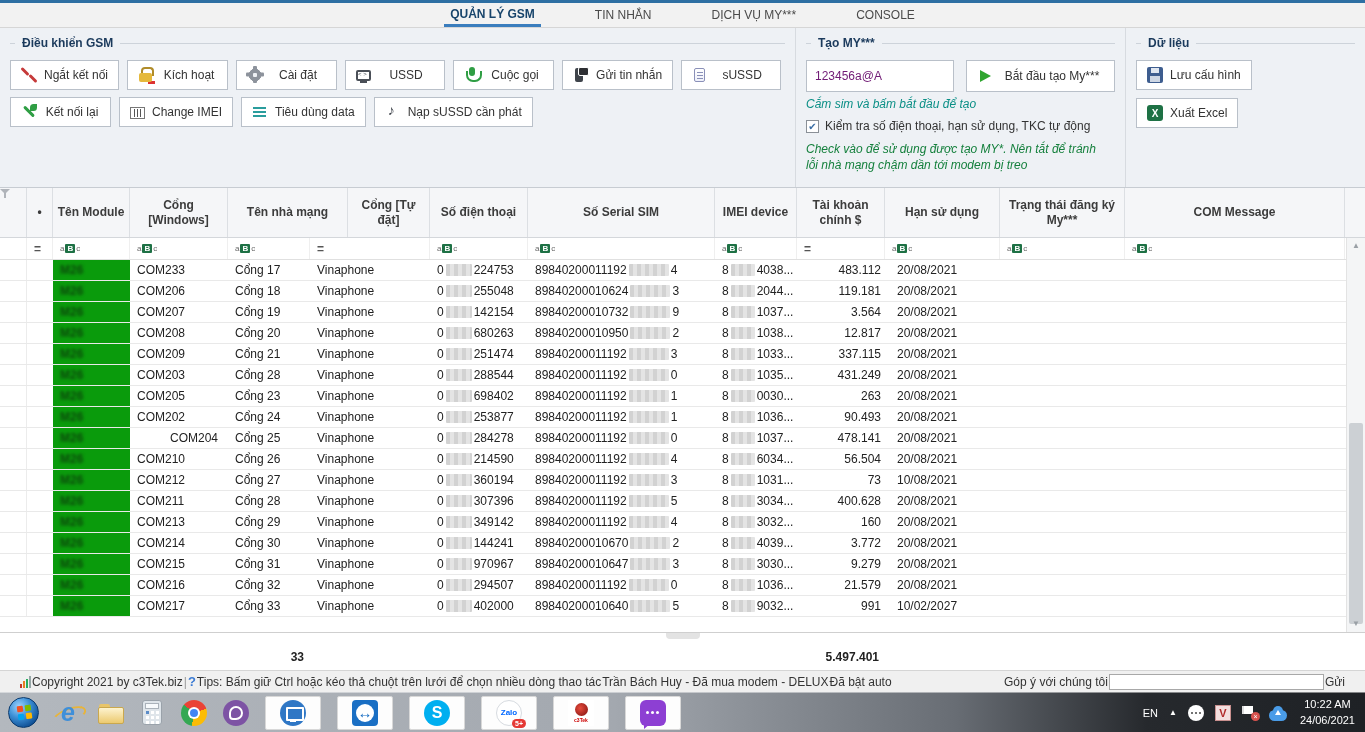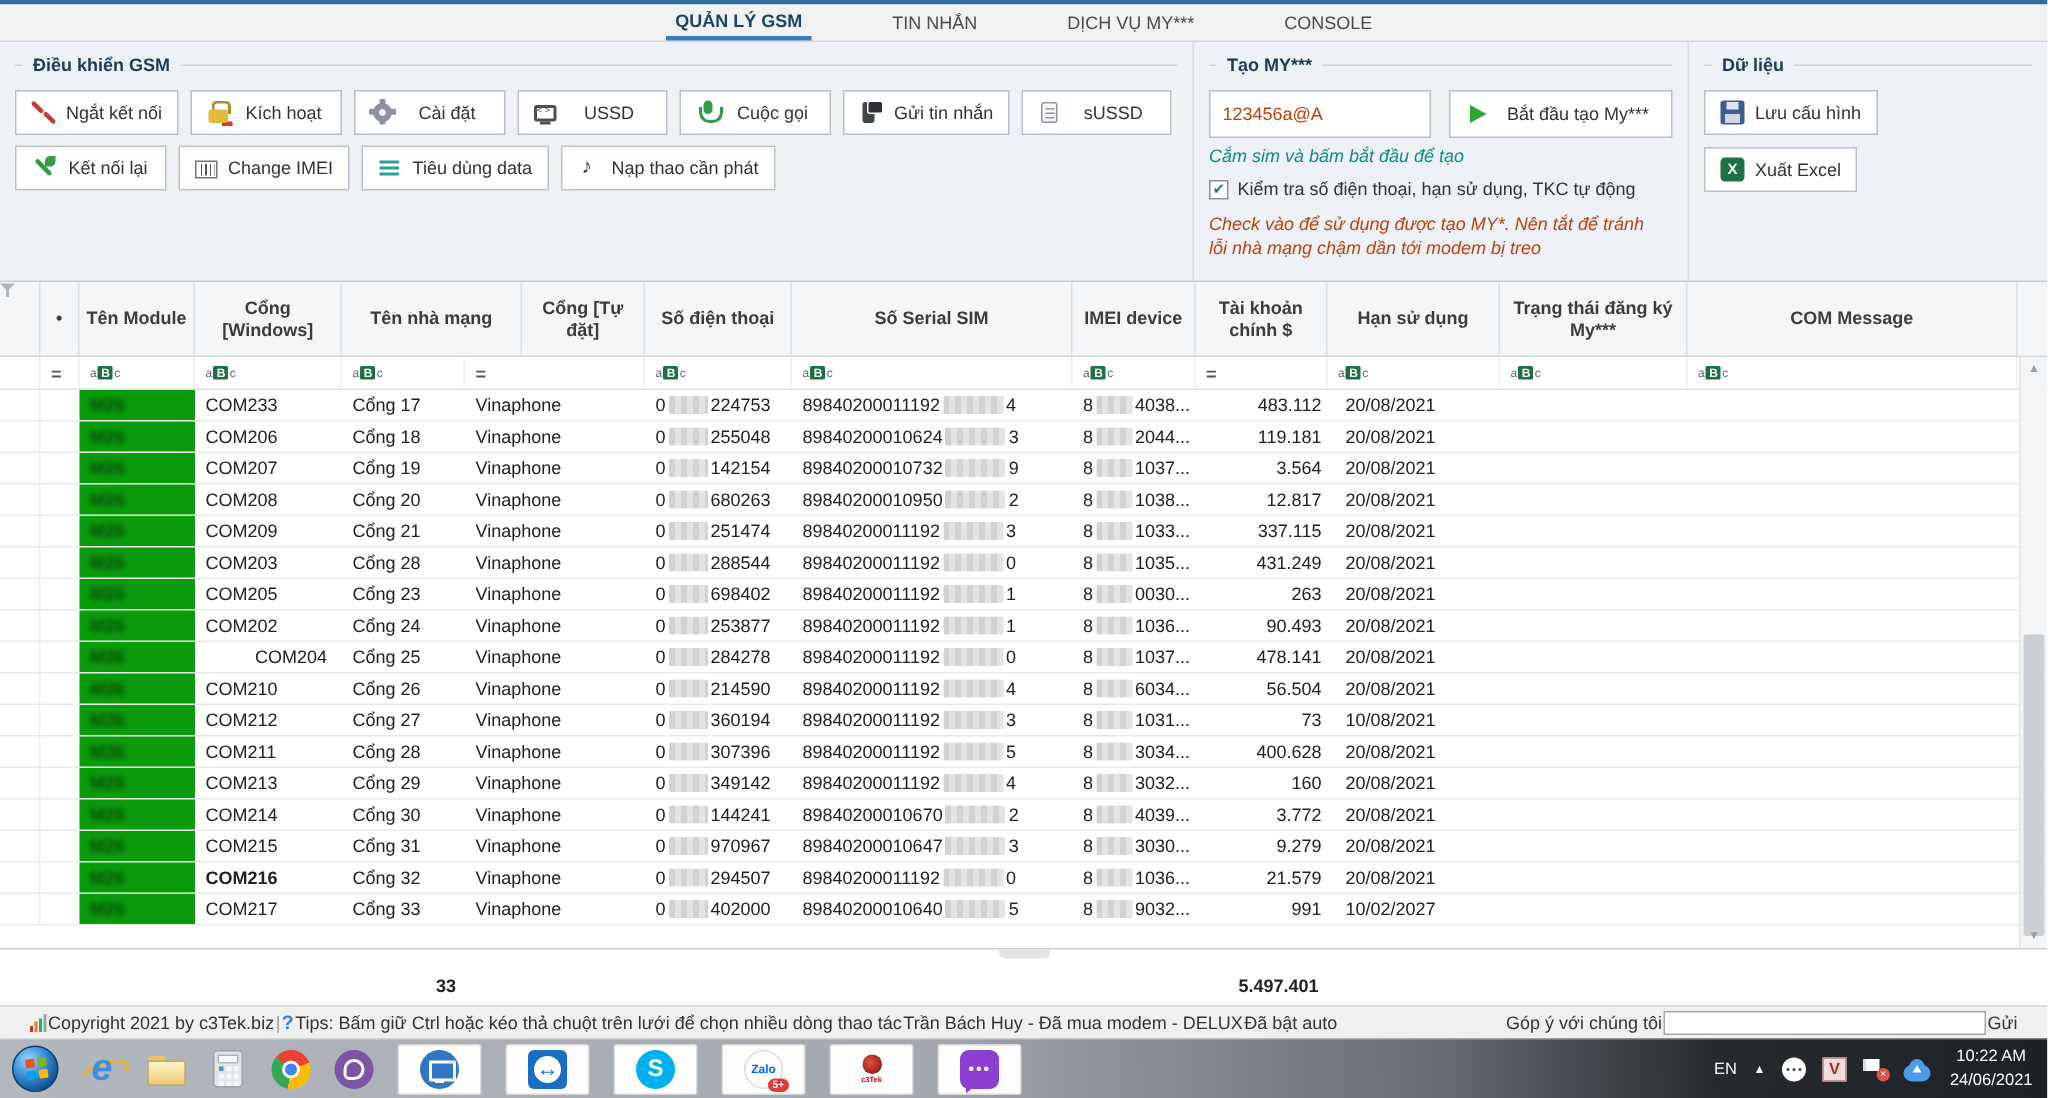--- a/index.html
+++ b/index.html
@@ -25,24 +25,24 @@
   .grp-title { font-size:12px; font-weight:bold; color:#1b3a5c; display:flex; align-items:center; gap:7px; margin:2px 0 10px; }
   .grp-title::before { content:""; width:5px; height:1px; background:#cdd3da; }
   .grp-title::after  { content:""; flex:1; height:1px; background:#cdd3da; }
   .btnrow { display:flex; gap:8px; margin-bottom:7px; flex-wrap:wrap; }
   .btn { display:inline-flex; align-items:center; gap:7px; background:#fff; border:1px solid #b9c0c9;
          padding:0 10px; height:30px; font-size:12px; color:#333; cursor:pointer;
          font-family:inherit; }
   .btn > span.lbl { flex:1; text-align:center; min-width:56px; }
   .create-row { display:flex; gap:12px; margin-bottom:4px; }
   .pwd-input { width:148px; height:32px; border:1px solid #b9c0c9; background:#fff; font-size:12px;
-               padding:0 8px; color:#c2410c; font-family:inherit; }
+               padding:0 8px; color:#701a75; font-family:inherit; }
   .start-btn { width:195px; height:32px; }
   .hint1 { font-style:italic; color:#0b8f86; font-size:12px; margin:5px 0 8px; }
-  .hint2 { font-style:italic; color:#c2410c; font-size:12px; width:305px; line-height:1.35; margin-top:8px; }
+  .hint2 { font-style:italic; color:#15803d; font-size:12px; width:305px; line-height:1.35; margin-top:8px; }
   .chk-row { display:flex; align-items:center; gap:6px; font-size:12px; color:#333; }
   .chk { width:13px; height:13px; border:1px solid #8a9097; background:#fff; display:flex;
          align-items:center; justify-content:center; font-size:10px; color:#3b6ea5; flex:none; }
 
   
   .grid { flex:1; display:flex; flex-direction:column; background:#fff; position:relative; min-height:0; }
   .cell { flex:none; height:100%; display:flex; align-items:center; overflow:hidden; white-space:nowrap; }
   .ghead { display:flex; height:50px; background:#f5f6f8; border-bottom:1px solid #d4d7db;
            font-weight:bold; color:#3c3c3c; }
   .ghead .cell { justify-content:center; text-align:center; border-right:1px solid #dcdfe3;
@@ -262,21 +262,21 @@
           <button class="btn">
             <span class="ic ic-barcode"></span>
             <span class="lbl">Change IMEI</span>
           </button>
           <button class="btn">
             <span class="ic ic-datalines"></span>
             <span class="lbl">Tiêu dùng data</span>
           </button>
           <button class="btn">
             <span class="ic ic-note"></span>
-            <span class="lbl">Nạp thao cần phát</span>
+            <span class="lbl">Nạp sUSSD cần phát</span>
           </button>
         </div>
     </div>
     <div class="tb-sec sec-create">
       <div class="grp-title">Tạo MY***</div>
       <div class="create-row">
         <input class="pwd-input" value="123456a@A" style="">
         <button class="btn start-btn">
           <span class="ic ic-play"></span>
           <span class="lbl">Bắt đầu tạo My***</span>
@@ -652,21 +652,21 @@
           <div class="cell" style="width: 115px; padding-left: 12px;">20/08/2021</div>
           <div class="cell" style="width: 125px;"></div>
           <div class="cell" style="width: 220px;"></div>
         </div>
         <div class="grow">
           <div class="cell ind" style="width: 27px;"></div>
           <div class="cell" style="width: 26px;"></div>
           <div class="cell mod-cell" style="width: 77px;">
             <span class="mod-text">M26</span>
           </div>
-          <div class="cell" style="width: 98px; font-weight: bold;">COM216</div>
+          <div class="cell" style="width: 98px;">COM216</div>
           <div class="cell" style="width: 82px;">Cổng 32</div>
           <div class="cell" style="width: 120px;">Vinaphone</div>
           <div class="cell" style="width: 98px;">0<span class="redact" style="width: 26px;"></span>294507</div>
           <div class="cell" style="width: 187px;">89840200011192<span class="redact" style="width: 40px;"></span>0</div>
           <div class="cell" style="width: 82px;">8<span class="redact" style="width: 24px;"></span>1036...</div>
           <div class="cell num" style="width: 88px;">21.579</div>
           <div class="cell" style="width: 115px; padding-left: 12px;">20/08/2021</div>
           <div class="cell" style="width: 125px;"></div>
           <div class="cell" style="width: 220px;"></div>
         </div>

